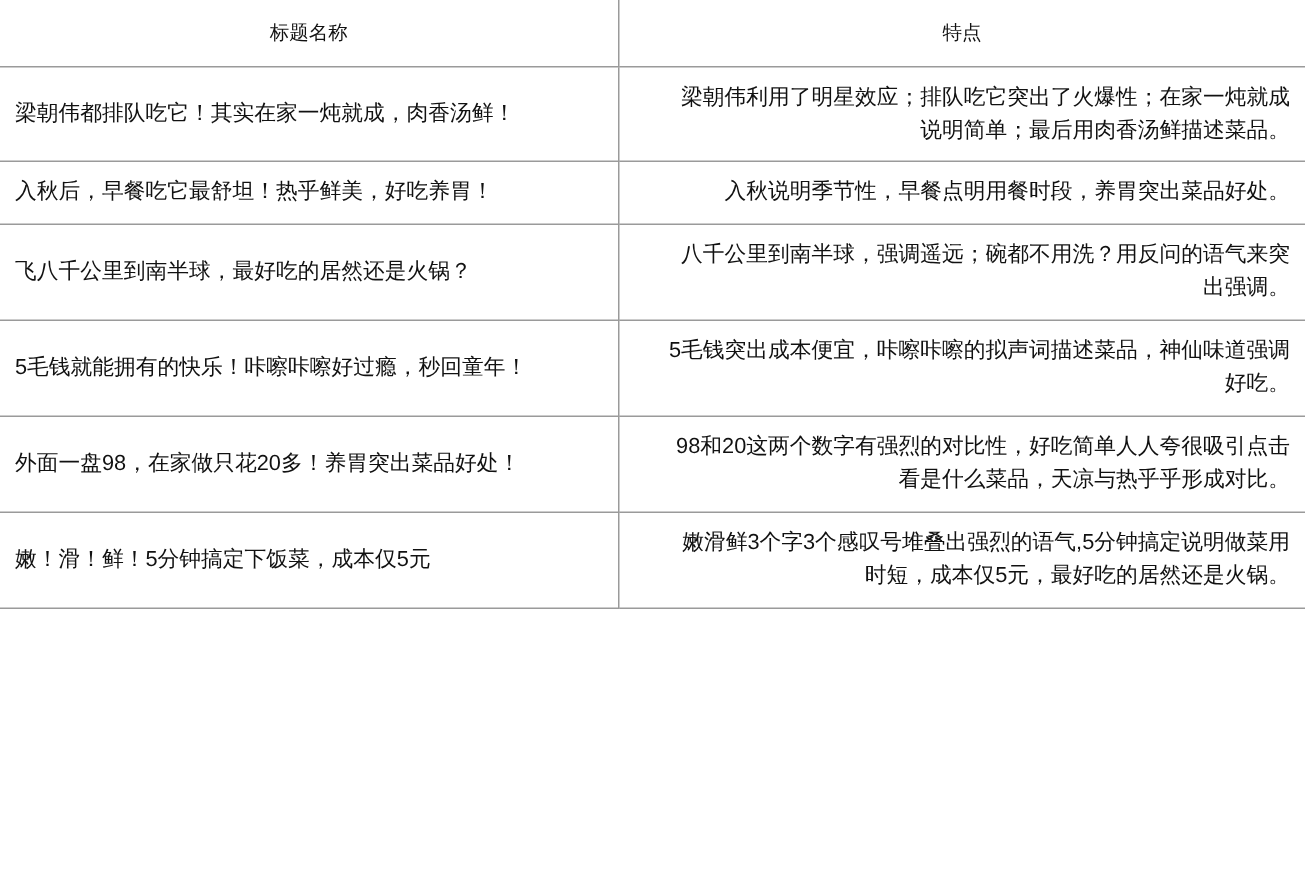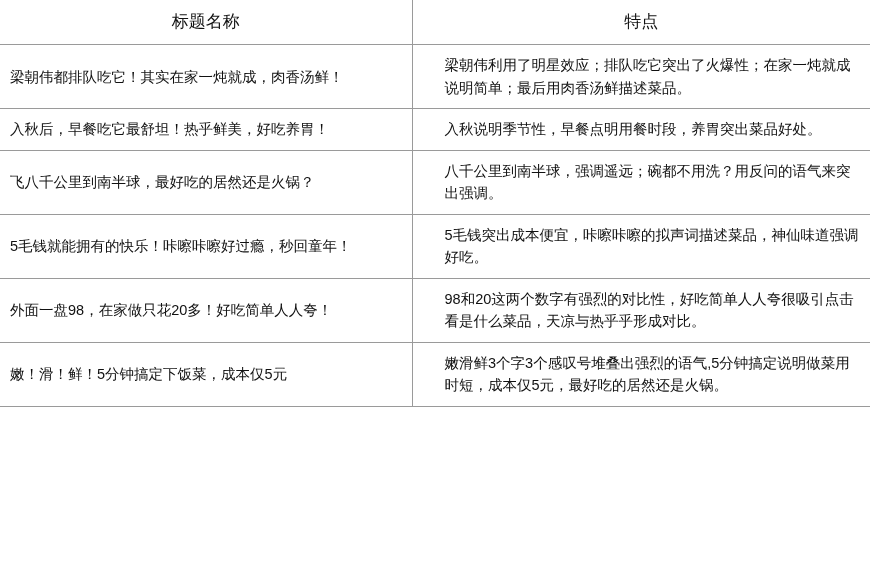--- a/index.html
+++ b/index.html
@@ -28,28 +28,28 @@
     padding: 9px 10px;
     vertical-align: middle;
     font-size: 14.5px;
     line-height: 1.55;
     box-sizing: border-box;
   }
   table.data-table th {
     font-weight: normal;
     text-align: center;
     height: 44px;
-    font-size: 17px;
+    font-size: 13px;
   }
   table.data-table td.title-cell {
     text-align: left;
     margin-left: 44px;
   }
   table.data-table td.feature-cell {
-    text-align: left;
+    text-align: right;
     padding-left: 32px;
   }
   
   table.data-table tr > th:first-child,
   table.data-table tr > td:first-child { border-left: none; }
   table.data-table tr > th:last-child,
   table.data-table tr > td:last-child { border-right: none; }
   table.data-table tr:first-child th { border-top: none; }
 </style>
 </head>
@@ -77,21 +77,21 @@
     </tr>
     <tr>
       <td class="title-cell">飞八千公里到南半球，最好吃的居然还是火锅？</td>
       <td class="feature-cell">八千公里到南半球，强调遥远；碗都不用洗？用反问的语气来突出强调。</td>
     </tr>
     <tr>
       <td class="title-cell">5毛钱就能拥有的快乐！咔嚓咔嚓好过瘾，秒回童年！</td>
       <td class="feature-cell">5毛钱突出成本便宜，咔嚓咔嚓的拟声词描述菜品，神仙味道强调好吃。</td>
     </tr>
     <tr>
-      <td class="title-cell">外面一盘98，在家做只花20多！好吃简单人人夸！</td>
+      <td class="title-cell">外面一盘98，在家做只花20多！养胃突出菜品好处！</td>
       <td class="feature-cell">98和20这两个数字有强烈的对比性，好吃简单人人夸很吸引点击看是什么菜品，天凉与热乎乎形成对比。</td>
     </tr>
     <tr>
       <td class="title-cell">嫩！滑！鲜！5分钟搞定下饭菜，成本仅5元</td>
       <td class="feature-cell">嫩滑鲜3个字3个感叹号堆叠出强烈的语气,5分钟搞定说明做菜用时短，成本仅5元，最好吃的居然还是火锅。</td>
     </tr>
   </tbody>
 </table>
 
 </body></html>

